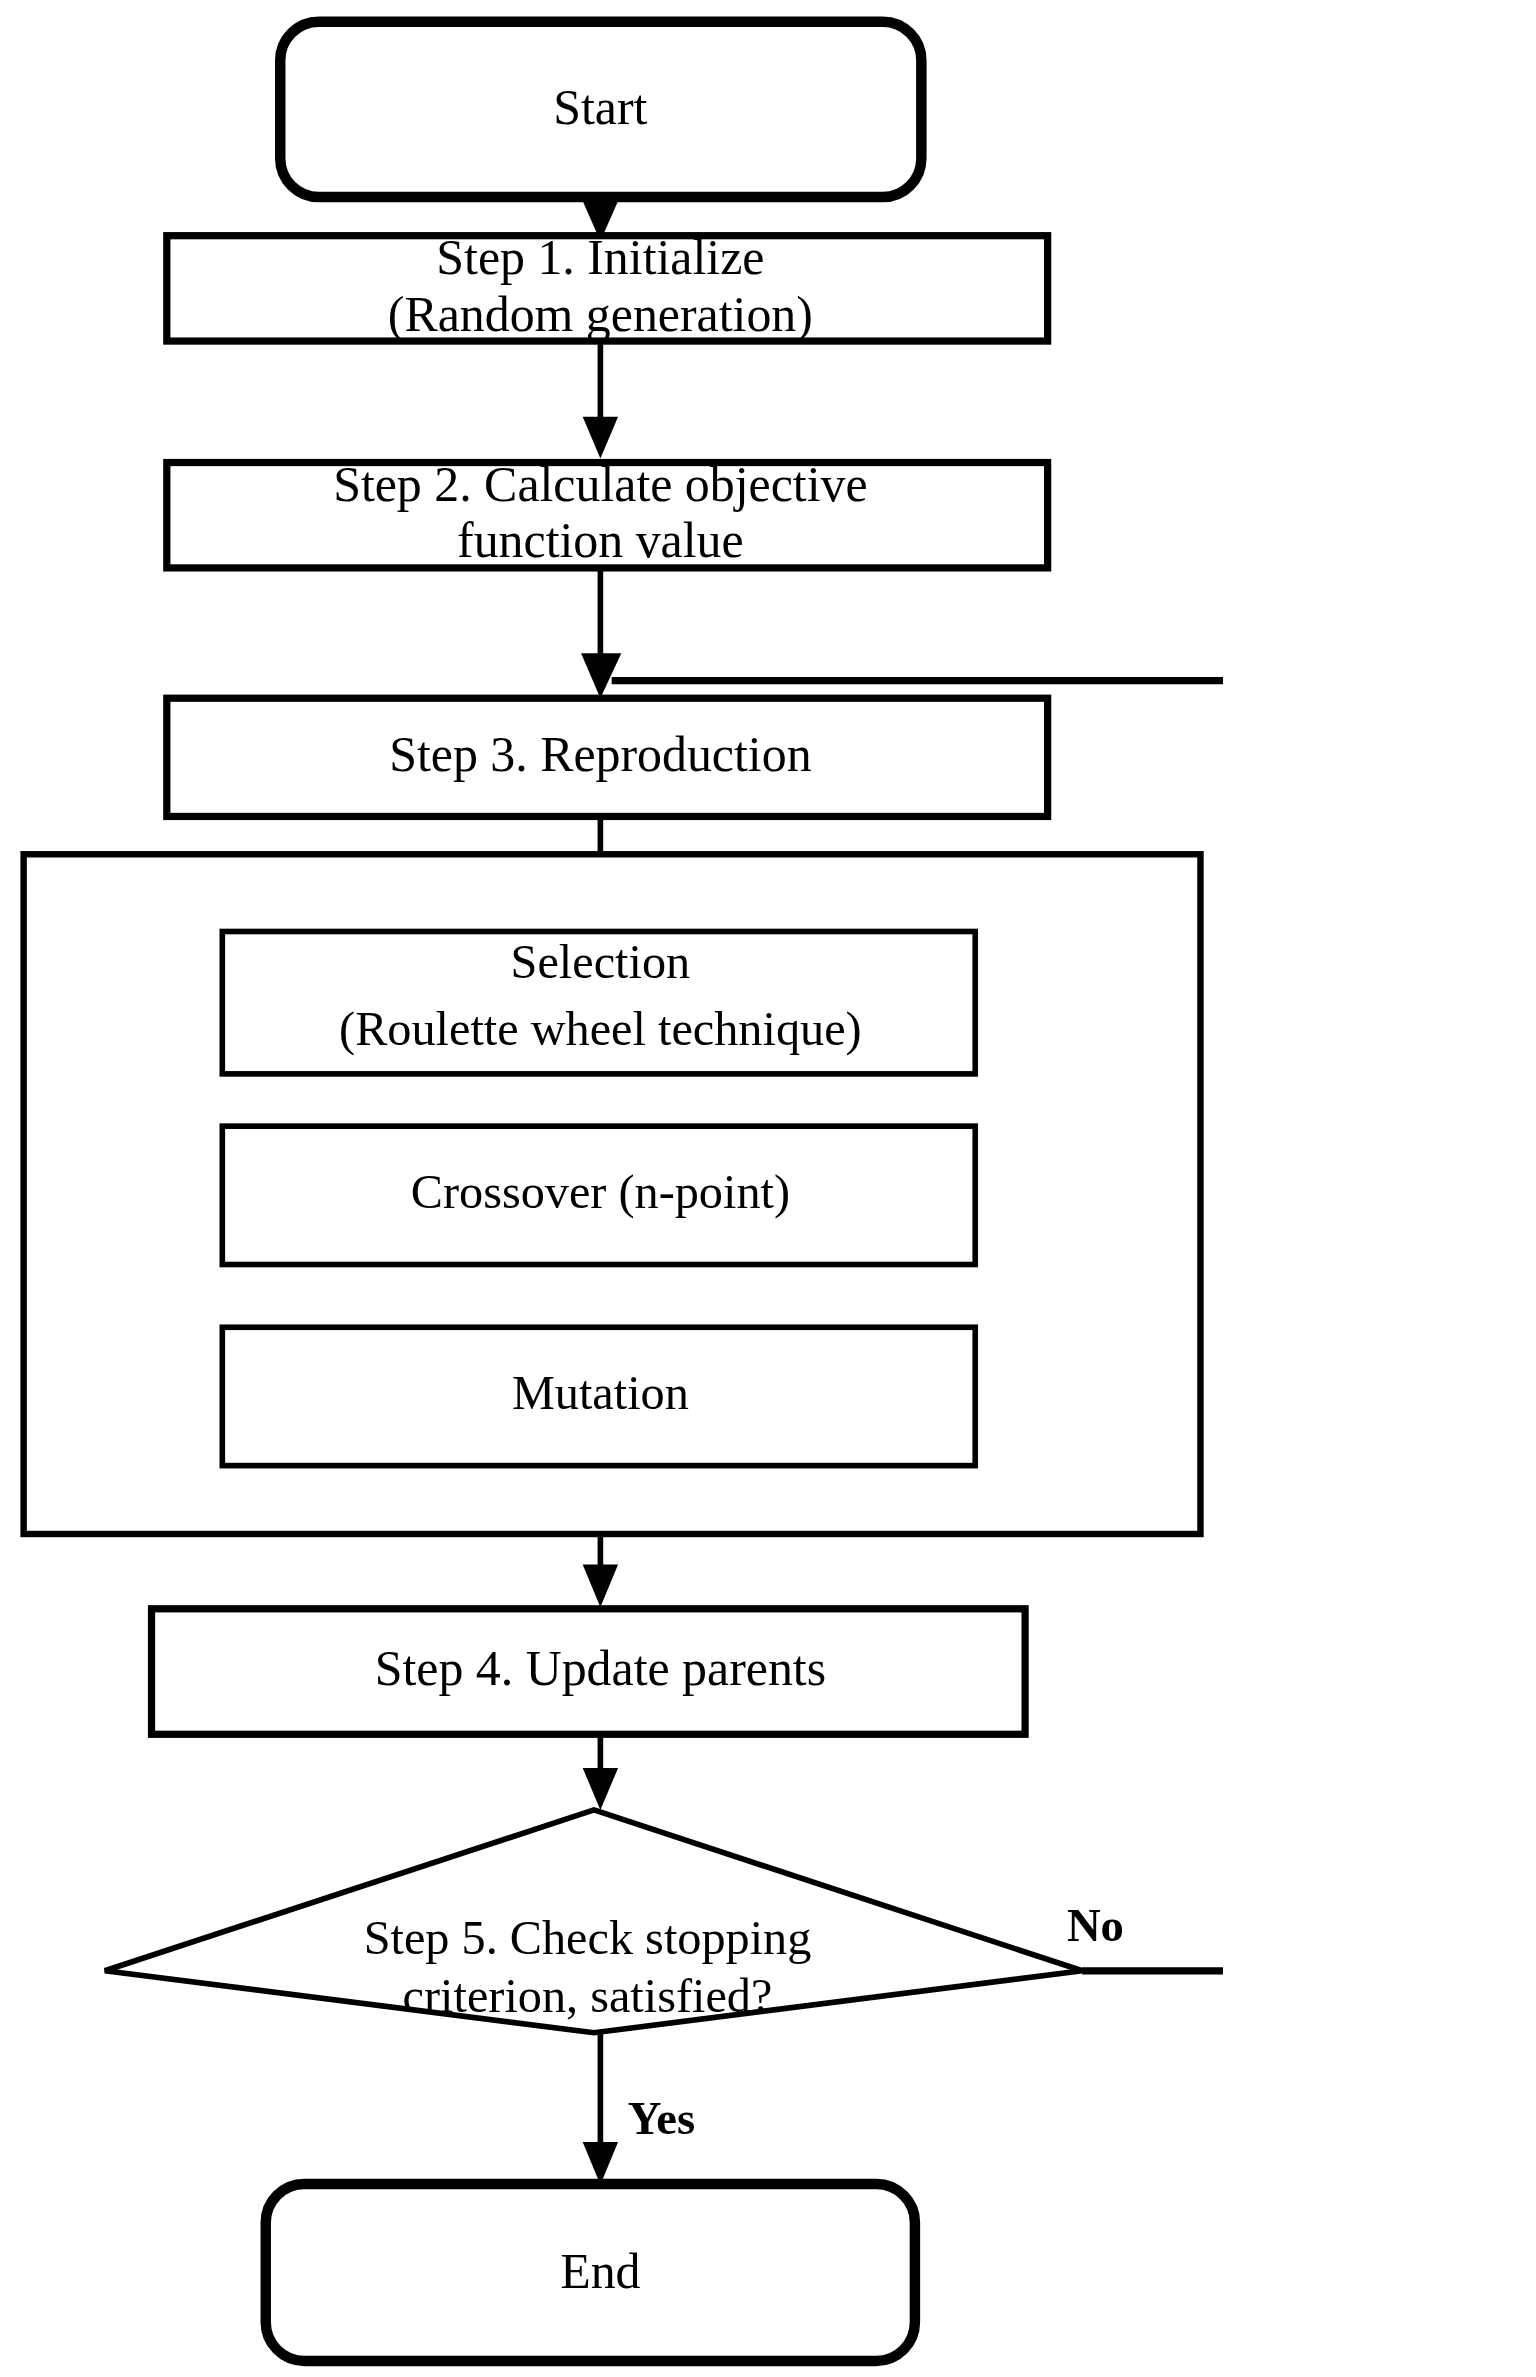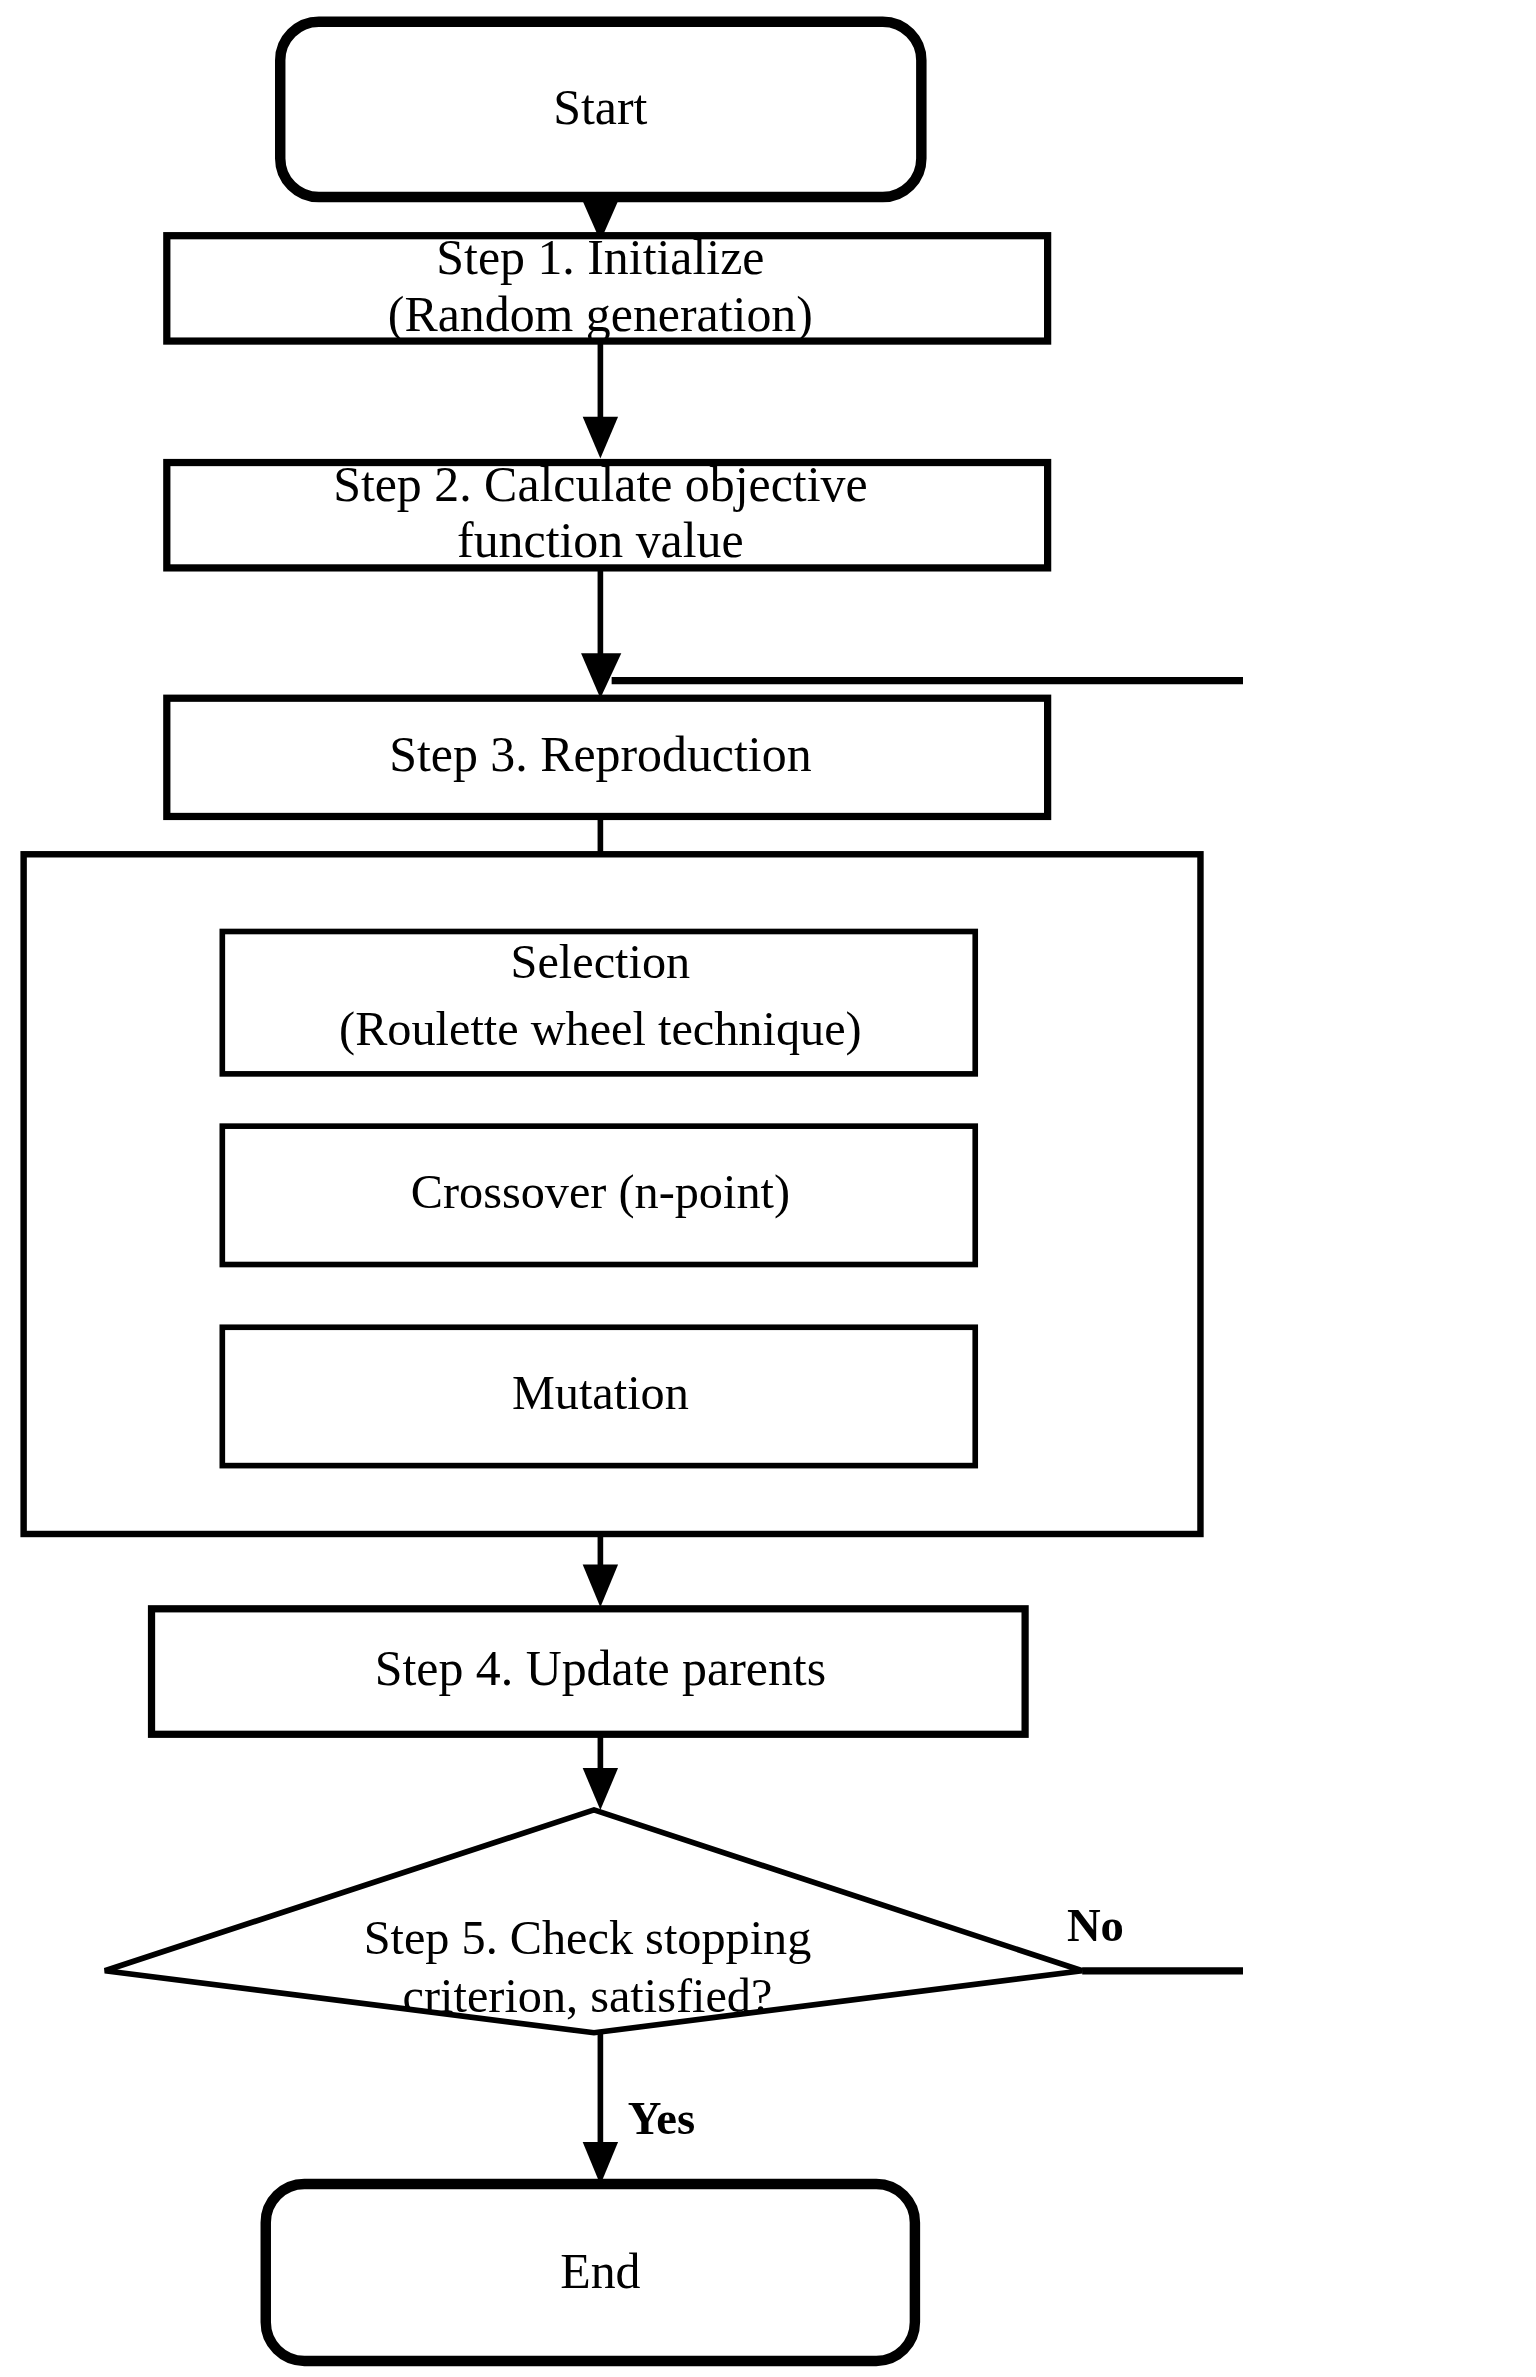--- a/index.html
+++ b/index.html
@@ -9,21 +9,20 @@
   }
   body {
     font-family: "Liberation Serif", serif;
   }
   #flowchart-root {
     position: relative;
     width: 1223px;
     height: 2377px;
     background: #ffffff;
     overflow: hidden;
-    padding-left: 20px;
   }
   svg.diagram {
     position: absolute;
     top: 0;
     left: 0;
     width: 1537px;
     height: 2377px;
     display: block;
   }
   .node-shape {

